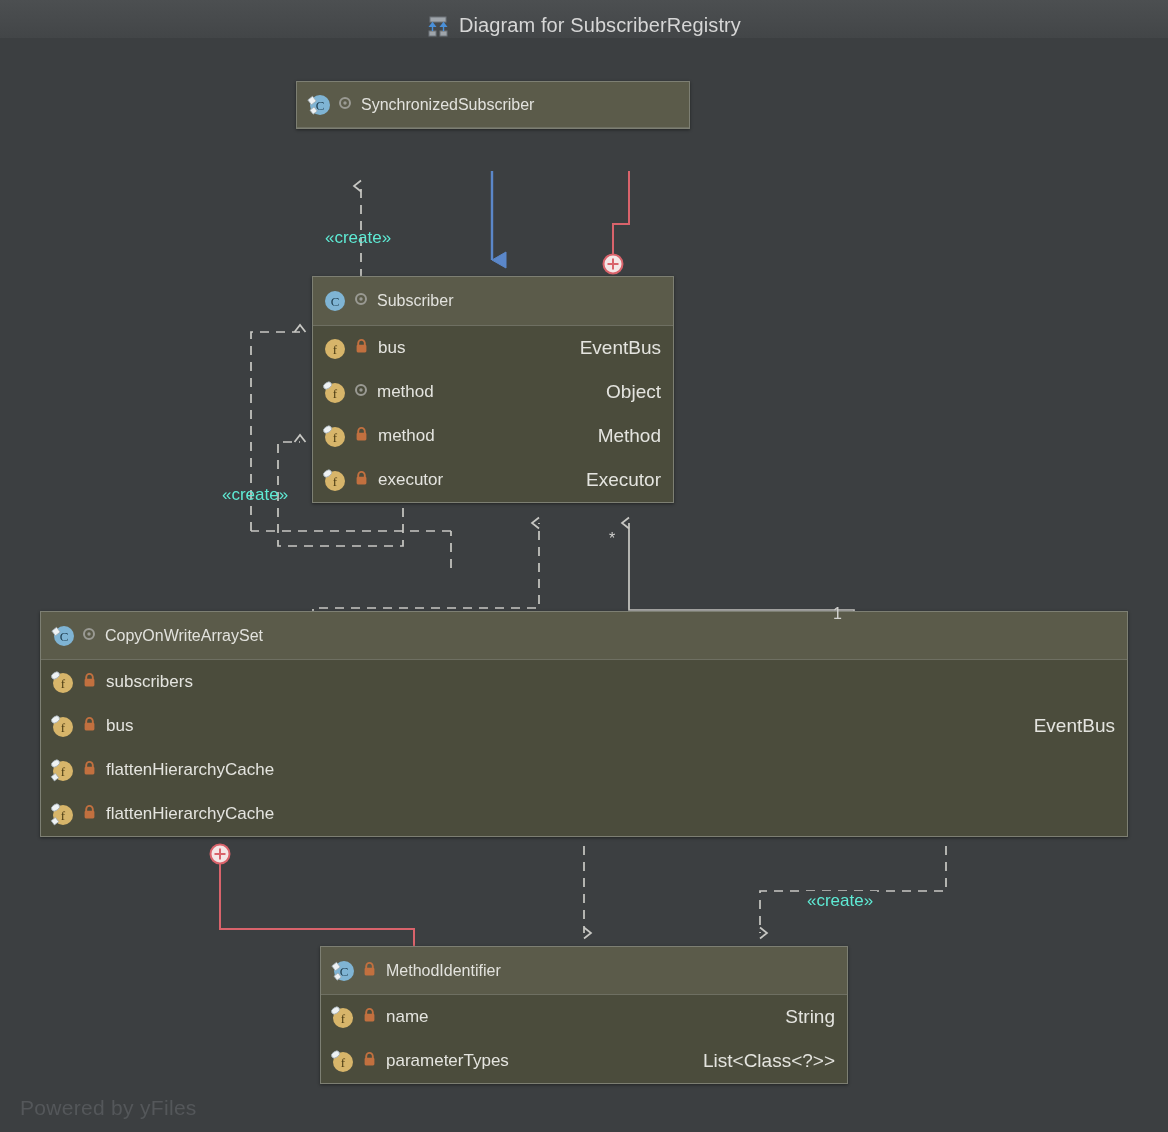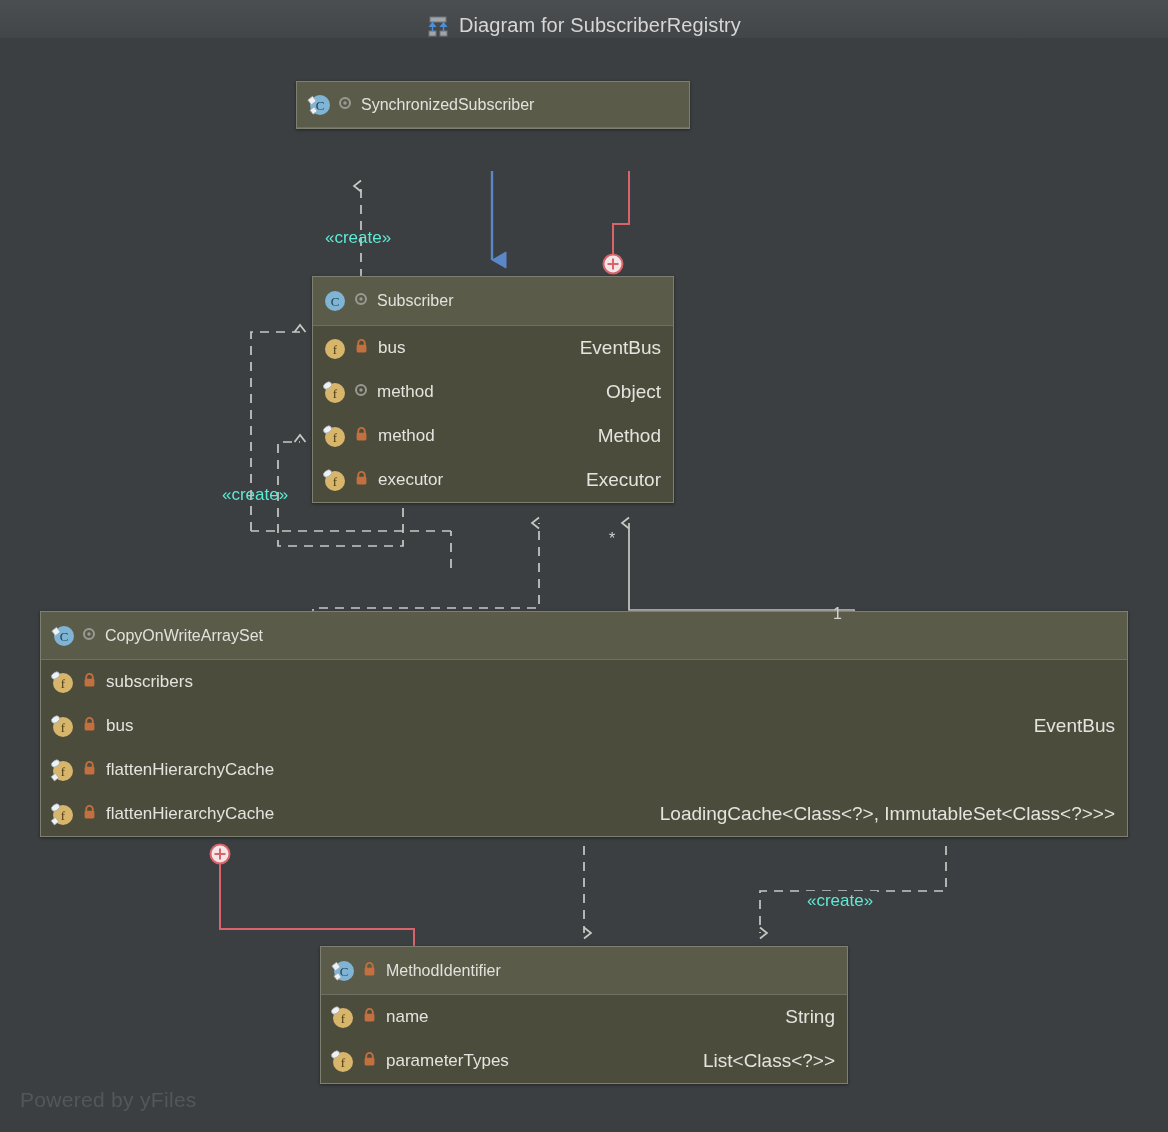--- a/index.html
+++ b/index.html
@@ -101,21 +101,21 @@
     font-size: 16px;
     color: #d2d2cf;
     white-space: nowrap;
     z-index: 6;
   }
   .elabel.boxed { background: #3c3f41; padding: 0 4px; }
 
   
   #wm {
     position: absolute;
-    left: 20px; bottom: 20px;
+    left: 20px; bottom: 12px;
     font-size: 21px;
     color: #54575a;
     letter-spacing: .3px;
     z-index: 2;
   }
 </style>
 </head>
 <body>
 
 <div id="titlebar">
@@ -399,21 +399,20 @@
             <rect x="2.2" y="17.5" width="5.4" height="5.4" transform="rotate(-38 4.9 20.2)" fill="#eef2f4" stroke="#9aa6ad" stroke-width=".7"></rect>
           </svg>
         </span>
         <span class="vis">
           <svg width="15" height="16" viewBox="0 0 15 16">
             <path d="M4.2 7 V5.2 a3.3 3.3 0 0 1 6.6 0 V7" fill="none" stroke="#c2703f" stroke-width="1.9"></path>
             <rect x="2.6" y="6.8" width="9.8" height="7.6" rx="1.3" fill="#c2703f"></rect>
           </svg>
         </span>
         <span class="fname">flattenHierarchyCache</span>
-        <span class="ftype">LoadingCache&lt;Class&lt;?&gt;, ImmutableSet&lt;Class&lt;?&gt;&gt;&gt;</span>
       </div>
 
     </div>
   </div>
 
   <div class="cls" style="left:320px; top:908px; width:528px;">
     <div class="cls-hdr" style="height:48px;">
       <span>
         <svg class="ico" width="26" height="26" viewBox="0 0 26 26">
           <circle cx="14" cy="13" r="10" fill="#7fb4d4"></circle>

